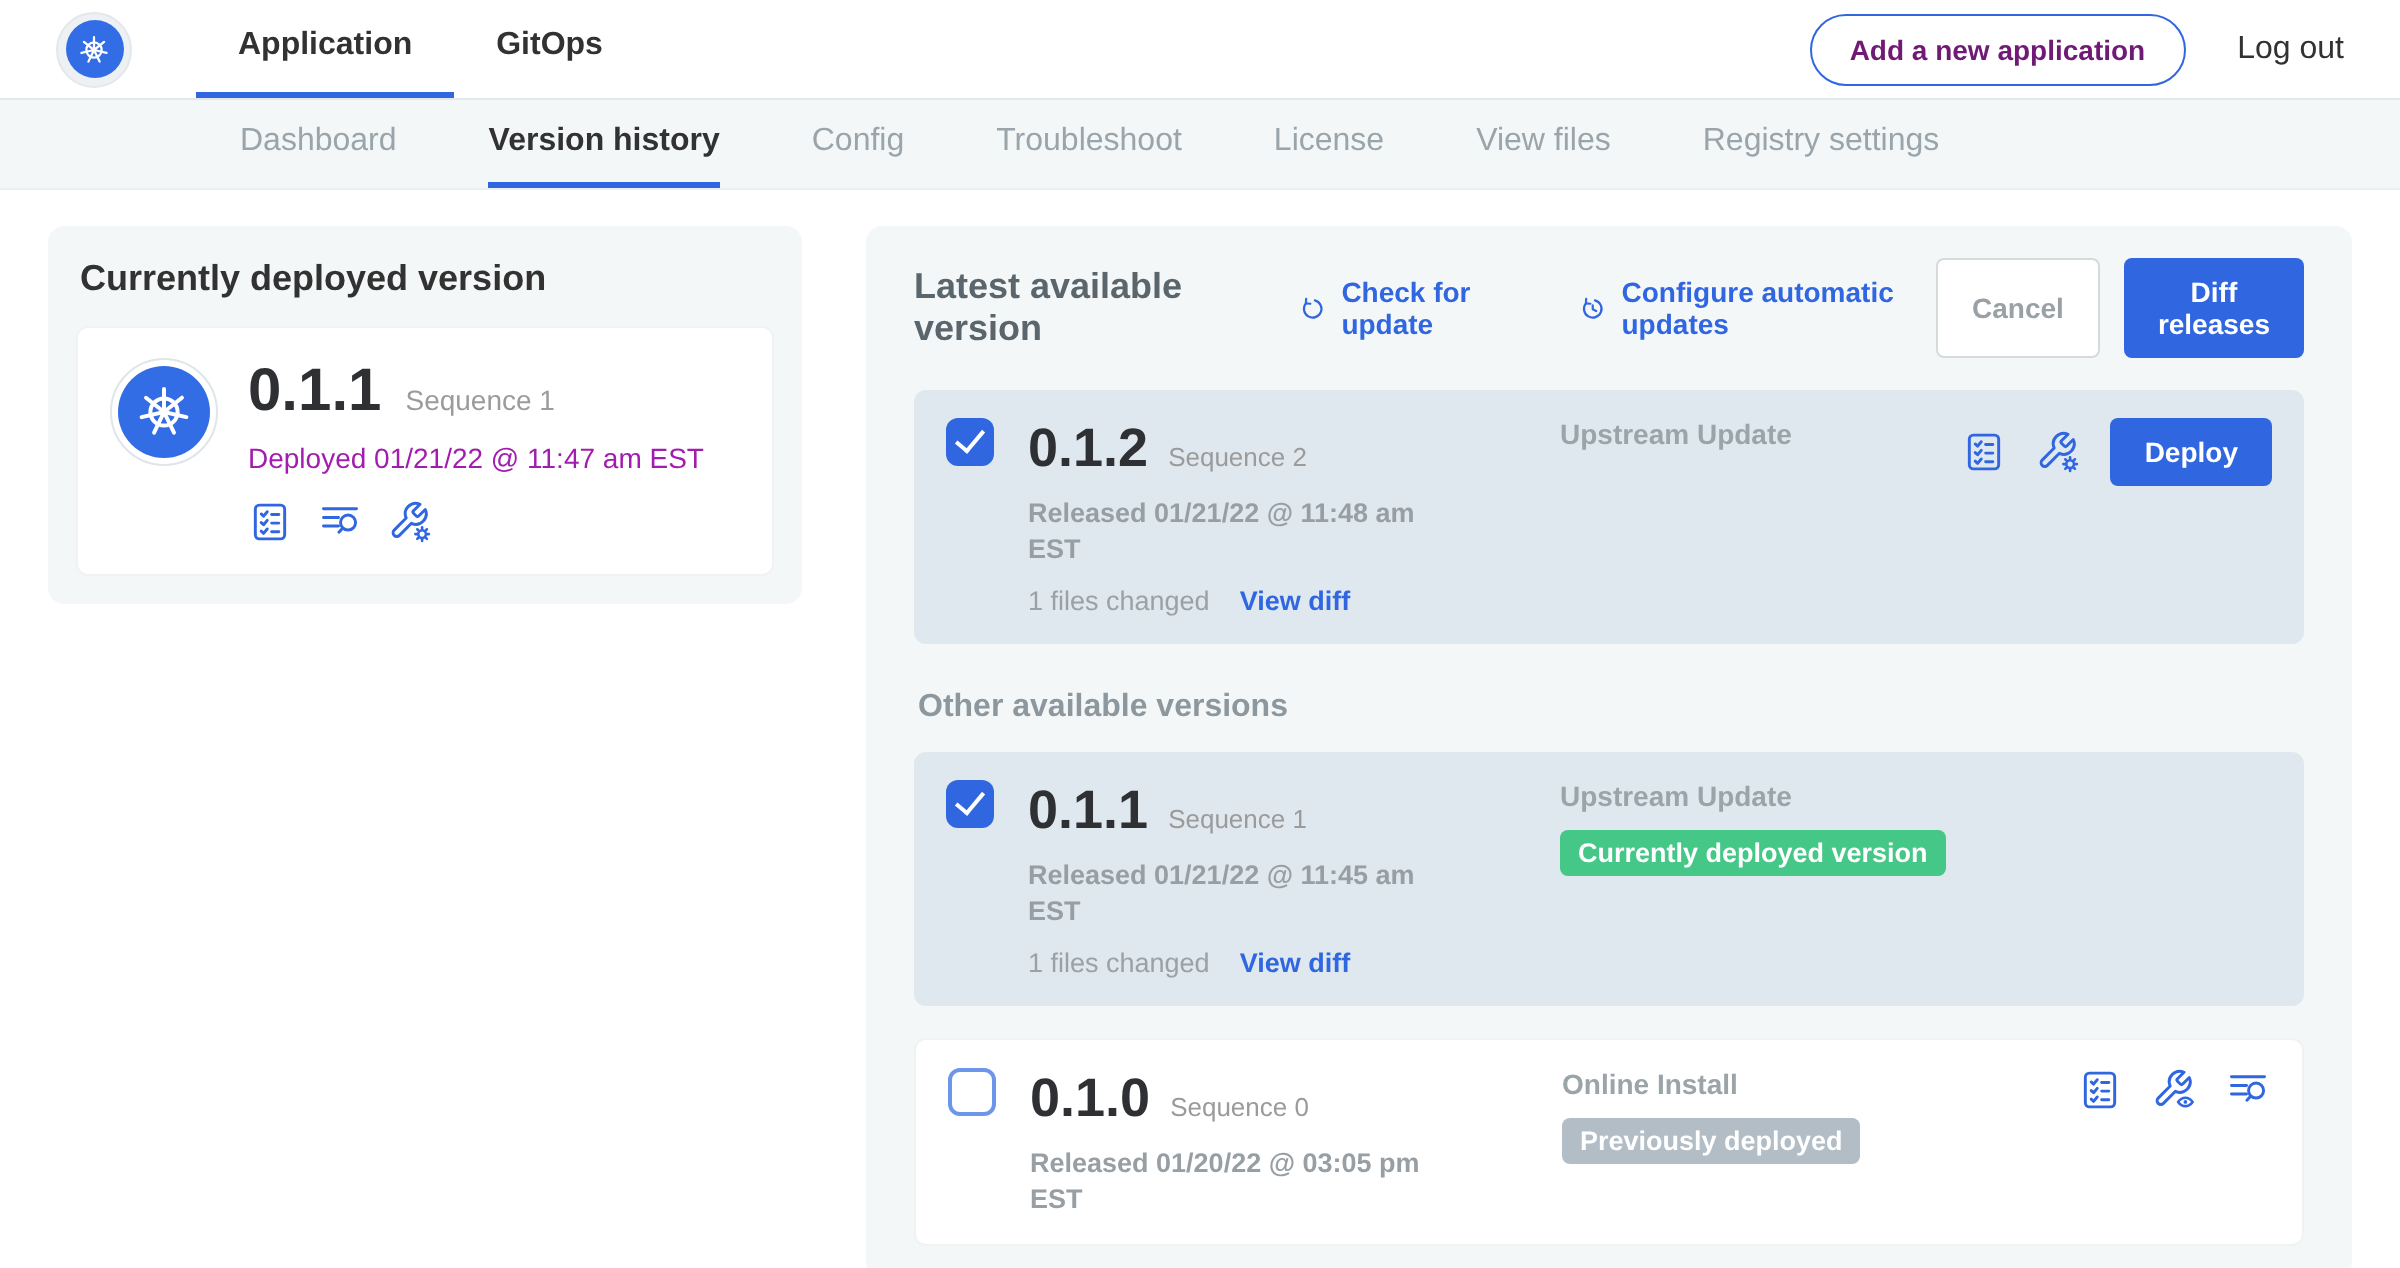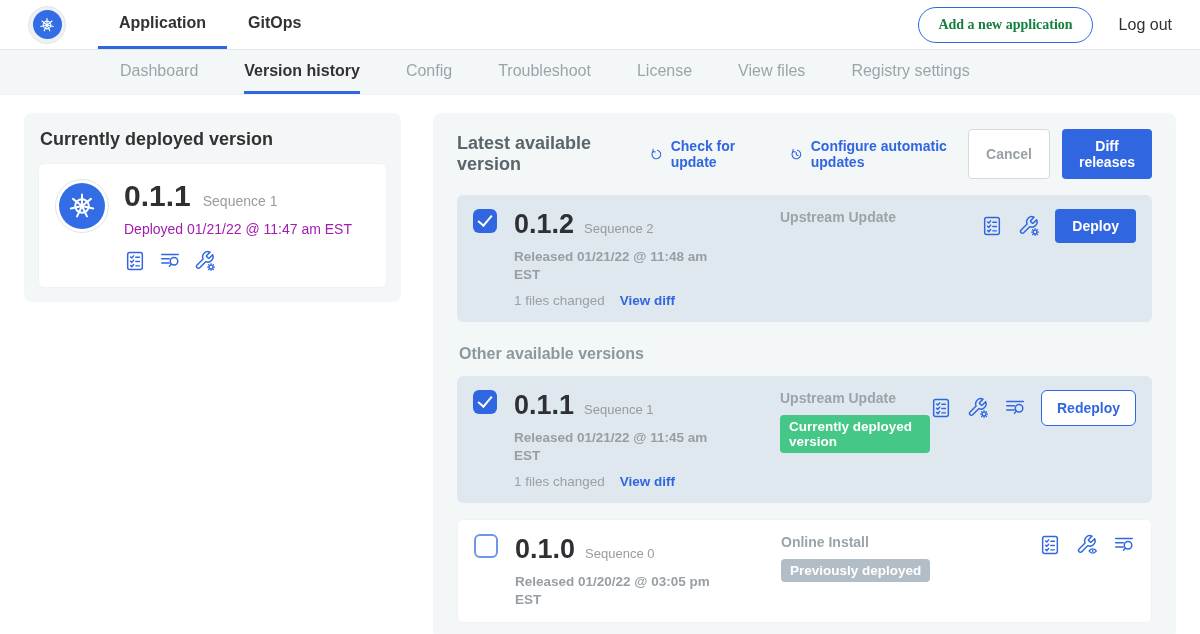--- a/index.html
+++ b/index.html
@@ -11,22 +11,22 @@
   
   .topbar { height:50px; display:flex; align-items:stretch; background:#fff; border-bottom:1px solid #e4e8eb; }
   .brand { align-self:center; width:38px; height:38px; border-radius:50%; background:#eef1f4; border:1px solid #e3e8ec;
            display:flex; align-items:center; justify-content:center; margin:0 32px 0 28px; flex:none; }
   .brand-inner { width:29px; height:29px; border-radius:50%; background:#326de6; display:flex; align-items:center; justify-content:center; }
   .top-tabs { display:flex;text-align:right; }
   .top-tab { padding:0 21px; display:flex; align-items:center; font-size:16px; font-weight:700; color:#323232;
              cursor:pointer; border-bottom:3px solid transparent; }
   .top-tab.active { border-bottom-color:#3066e0; }
   .top-right { margin-left:auto; display:flex; align-items:center; gap:26px; padding-right:28px; }
-  .add-app-btn { border:1.5px solid #3066e0; color:#15803d; background:#fff; border-radius:19px; padding:9px 19px;
-                 font-size:14px; font-weight:700; cursor:pointer; font-family:Liberation Serif, serif; }
+  .add-app-btn { border:1.5px solid #3066e0; color:#701a75; background:#fff; border-radius:19px; padding:9px 19px;
+                 font-size:14px; font-weight:700; cursor:pointer; font-family:Liberation Sans, sans-serif; }
   .logout { font-size:16px; color:#323232; cursor:pointer; }
 
   
   .subnav { height:45px; background:#f4f7f8; display:flex; align-items:stretch; padding-left:120px; gap:46px; border-bottom:1px solid #edf0f2; }
   .subnav-item { display:flex; align-items:center; font-size:16px; color:#9aa5ab; cursor:pointer; border-bottom:3px solid transparent; }
   .subnav-item.active { color:#323232; font-weight:700; border-bottom-color:#3066e0; }
 
   
   .main { display:flex; align-items:flex-start; gap:32px; padding:18px 24px; }
 
@@ -273,33 +273,20 @@
         </div>
         <div class="files-row">
           <span>1 files changed</span>
           <span class="view-diff">View diff</span>
         </div>
       </div>
       <div class="source-col">
         <div class="source-label">Upstream Update</div>
         <span class="badge badge-green">Currently deployed version</span>
       </div>
-      <div class="actions-col">
-        <svg class="ic" viewBox="0 0 24 24">
-            <use href="#i-checklist"></use>
-          </svg>
-        <svg class="ic" viewBox="0 0 24 24">
-            <use href="#i-wrench"></use>
-            <use href="#i-gearlet"></use>
-          </svg>
-        <svg class="ic" viewBox="0 0 24 24">
-            <use href="#i-logs"></use>
-          </svg>
-        <button class="btn btn-outline-blue">Redeploy</button>
-      </div>
     </div>
 
     <div class="version-card card-plain mt16">
       <div class="checkbox unchecked"></div>
       <div class="info-col">
         <div class="version-line" style="gap:10px">
           <span class="card-version">0.1.0</span>
           <span class="card-seq">Sequence 0</span>
         </div>
         <div class="released">

